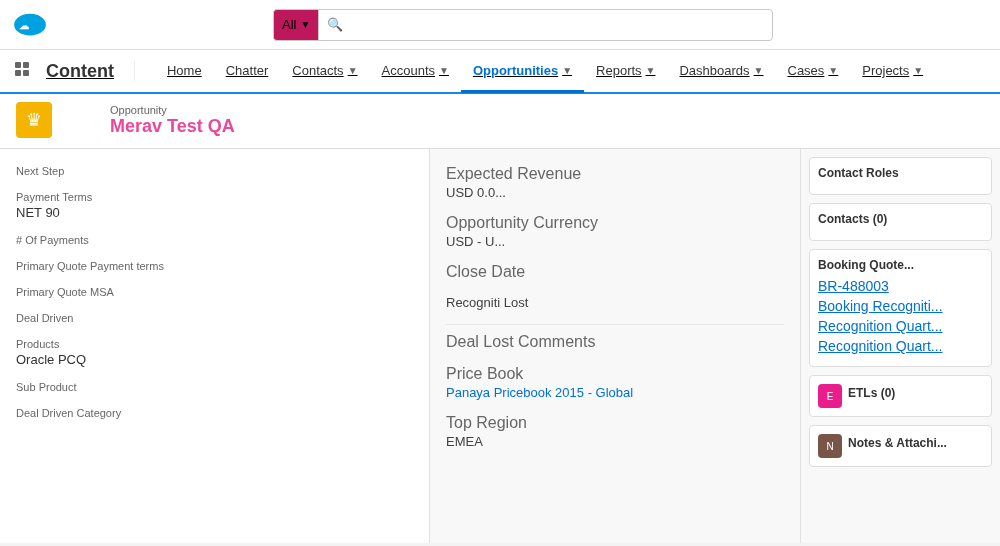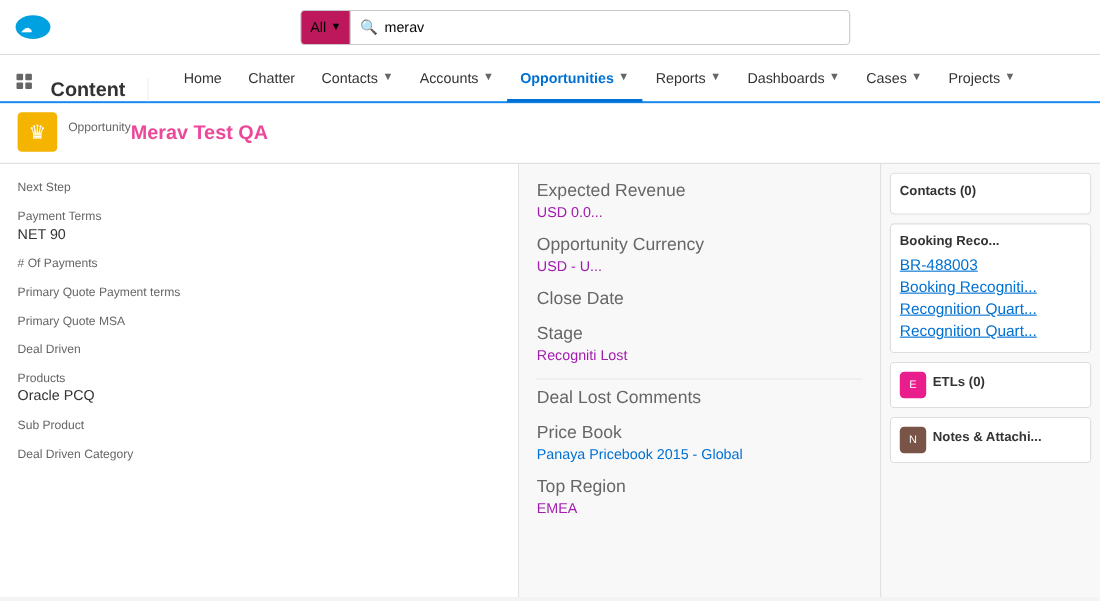--- a/index.html
+++ b/index.html
@@ -50,25 +50,26 @@
     .search-input-wrapper input {
       border: none;
       outline: none;
       font-size: 13px;
       width: 180px;
     }
 
     
     .nav-bar {
       display: flex;
-      align-items: flex-end;
+      align-items: center;
       background: #fff;
       border-bottom: 2px solid #1589ee;
       padding: 0 8px;
       height: 44px;
+      text-decoration: underline;
     }
     .nav-app-launcher {
       display: flex;
       align-items: center;
       justify-content: center;
       width: 32px;
       height: 32px;
       margin-right: 6px;
       cursor: pointer;
     }
@@ -123,21 +124,22 @@
       border-radius: 4px;
       display: flex;
       align-items: center;
       justify-content: center;
       margin-right: 10px;
       color: white;
       font-size: 18px;
     }
     .breadcrumb-title {
       display: flex;
-      flex-direction: row;
+      flex-direction: column;
+      margin-left: 48px;
     }
     .breadcrumb-label {
       font-size: 11px;
       color: #666;
     }
     .record-title {
       font-size: 18px;
       font-weight: 700;
       color: #ec4899;
     }
@@ -145,21 +147,21 @@
     
     .main-content {
       display: flex;
       height: calc(546px - 50px - 44px - 58px);
       overflow: hidden;
       position: relative;
     }
 
     
     .left-panel {
-      width: 472px;
+      width: 430px;
       background: #fff;
       border-right: 1px solid #e0e0e0;
       padding: 16px;
       overflow-y: auto;
     }
     .field-group {
       margin-bottom: 14px;
     }
     .field-label {
       font-size: 11px;
@@ -182,21 +184,21 @@
     .center-field-group {
       margin-bottom: 14px;
     }
     .center-field-label {
       font-size: 16px;
       color: #666;
       margin-bottom: 2px;
     }
     .center-field-value {
       font-size: 13px;
-      color: #a21caf;
+      color: #404040;
     }
     .link-value {
       color: #0070d2;
       cursor: pointer;
     }
 
     
     .right-panel {
       width: 200px;
       background: #f8f8f8;
@@ -283,21 +285,20 @@
     <text x="10" y="23" font-size="14" fill="white" font-weight="bold">☁</text>
   </svg>
 
   <div class="search-container">
     <div class="search-dropdown">
       <span>All</span>
       <span style="margin-left:4px; font-size:10px;">▼</span>
     </div>
     <div class="search-input-wrapper">
       <span style="color:#666; margin-right:6px; font-size:13px;">🔍</span>
-      <input type="text" value="merav" style="">
     </div>
   </div>
 </div>
 
 <div class="nav-bar">
   <div class="nav-app-launcher">
     <svg width="20" height="20" viewBox="0 0 20 20">
       <rect x="1" y="1" width="6" height="6" rx="1" fill="#666"></rect>
       <rect x="9" y="1" width="6" height="6" rx="1" fill="#666"></rect>
       <rect x="1" y="9" width="6" height="6" rx="1" fill="#666"></rect>
@@ -400,45 +401,47 @@
       <div class="center-field-value">USD 0.0...</div>
     </div>
     <div class="center-field-group">
       <div class="center-field-label">Opportunity Currency</div>
       <div class="center-field-value">USD - U...</div>
     </div>
     <div class="center-field-group">
       <div class="center-field-label">Close Date</div>
     </div>
     <div class="center-field-group">
-      <div class="center-field-label">Stage</div>
       <div class="center-field-value">Recogniti Lost</div>
     </div>
     <hr class="field-divider">
     <div class="center-field-group">
       <div class="center-field-label">Deal Lost Comments</div>
       <div class="center-field-value"></div>
     </div>
     <div class="center-field-group">
       <div class="center-field-label">Price Book</div>
       <div class="center-field-value link-value">Panaya Pricebook 2015 - Global</div>
     </div>
     <div class="center-field-group">
       <div class="center-field-label">Top Region</div>
       <div class="center-field-value">EMEA</div>
     </div>
 
   </div>
 
   <div class="right-panel">
     <div class="right-section">
+      <div class="right-section-title">Contact Roles</div>
+    </div>
+    <div class="right-section">
       <div class="right-section-title">Contacts (0)</div>
     </div>
     <div class="right-section">
-      <div class="right-section-title">Booking Reco...</div>
+      <div class="right-section-title">Booking Quote...</div>
       <div class="booking-item">BR-488003</div>
       <div class="booking-item">Booking Recogniti...</div>
       <div class="booking-item">Recognition Quart...</div>
       <div class="booking-item">Recognition Quart...</div>
     </div>
     <div class="etl-section">
       <div class="etl-icon">E</div>
       <span class="right-section-title">ETLs (0)</span>
     </div>
     <div class="notes-section">

